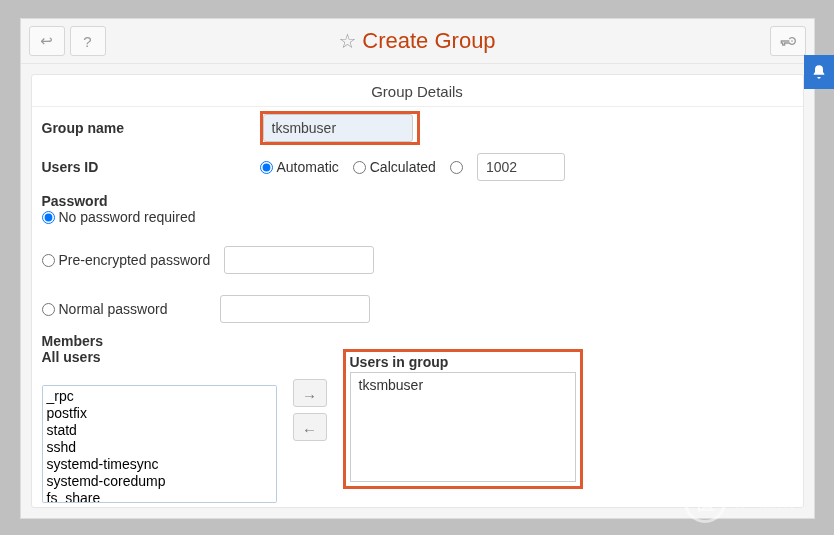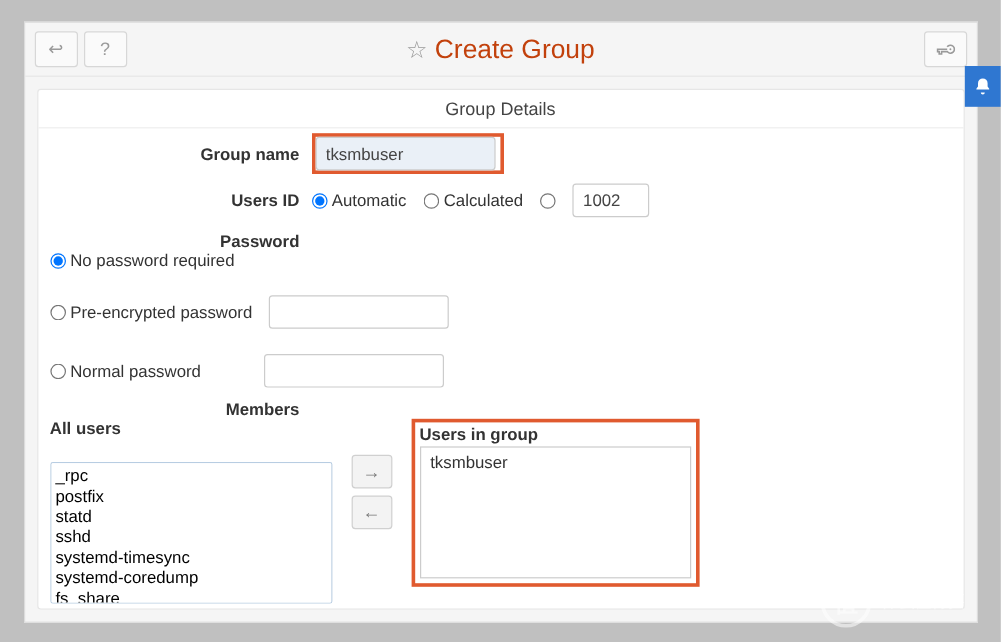--- a/index.html
+++ b/index.html
@@ -82,21 +82,20 @@
     margin: 2px 0 0;
   }
   .form-row {
     display: flex;
     align-items: center;
     padding: 4px 10px;
   }
   .form-row.multi { align-items: flex-start; flex-direction: column; }
   .label {
     width: 218px;
-    text-align: right;
     padding-right: 10px;
     font-weight: bold;
     font-size: 14px;
     color: #333;
   }
   .content { flex:1; display:flex; align-items:center; gap:6px; flex-wrap:wrap;}
   input[type=text] {
     height: 28px;
     border: 1px solid #ccc;
     border-radius: 3px;
@@ -212,21 +211,21 @@
             <input type="radio" name="gid" checked="" style="">
             <span>Automatic</span>
           </label>
         <label class="radio">
             <input type="radio" name="gid" style="">
             <span>Calculated</span>
           </label>
         <label class="radio">
             <input type="radio" name="gid" style="">
           </label>
-        <input type="text" style="width: 64px;" value="1002">
+        <input type="text" style="width: 88px;" value="1002">
       </div>
     </div>
 
     <div class="form-row multi">
       <div class="label" style="padding-top:4px">Password</div>
       <div class="content" style="flex-direction:column;align-items:flex-start;gap:21px">
         <label class="radio">
             <input type="radio" name="pw" checked="" style="">
             <span>No password required</span>
           </label>

